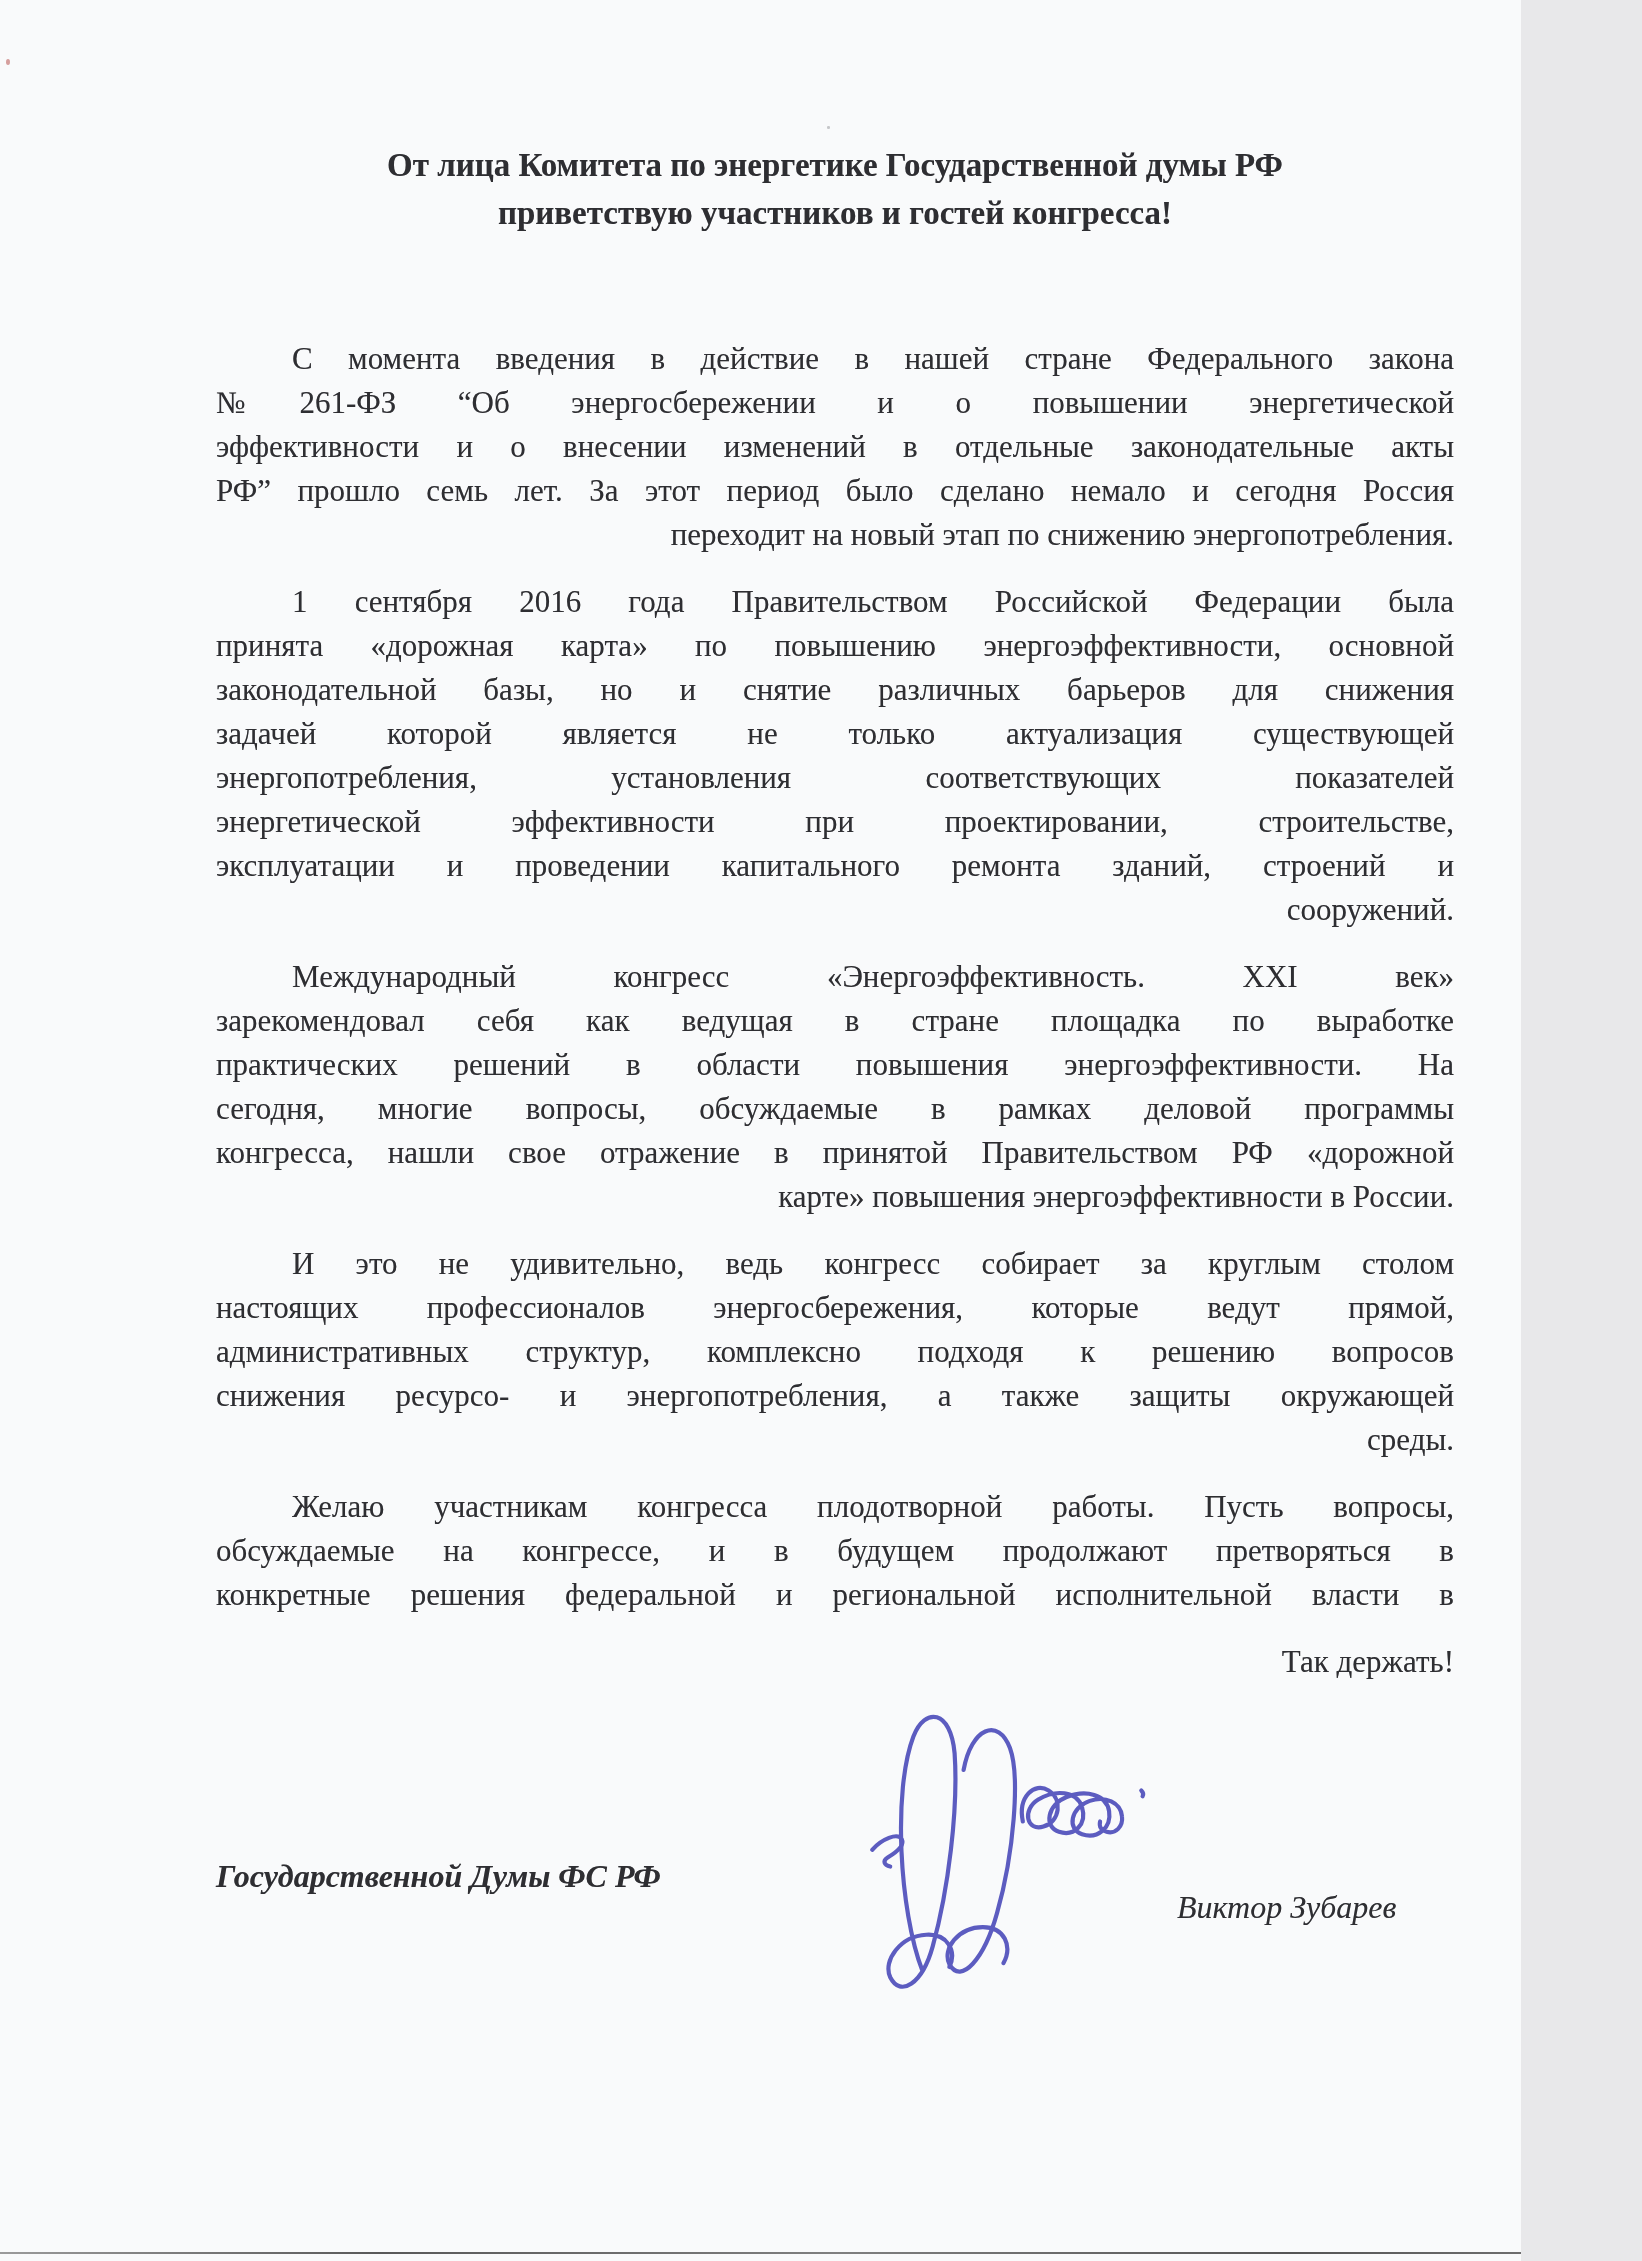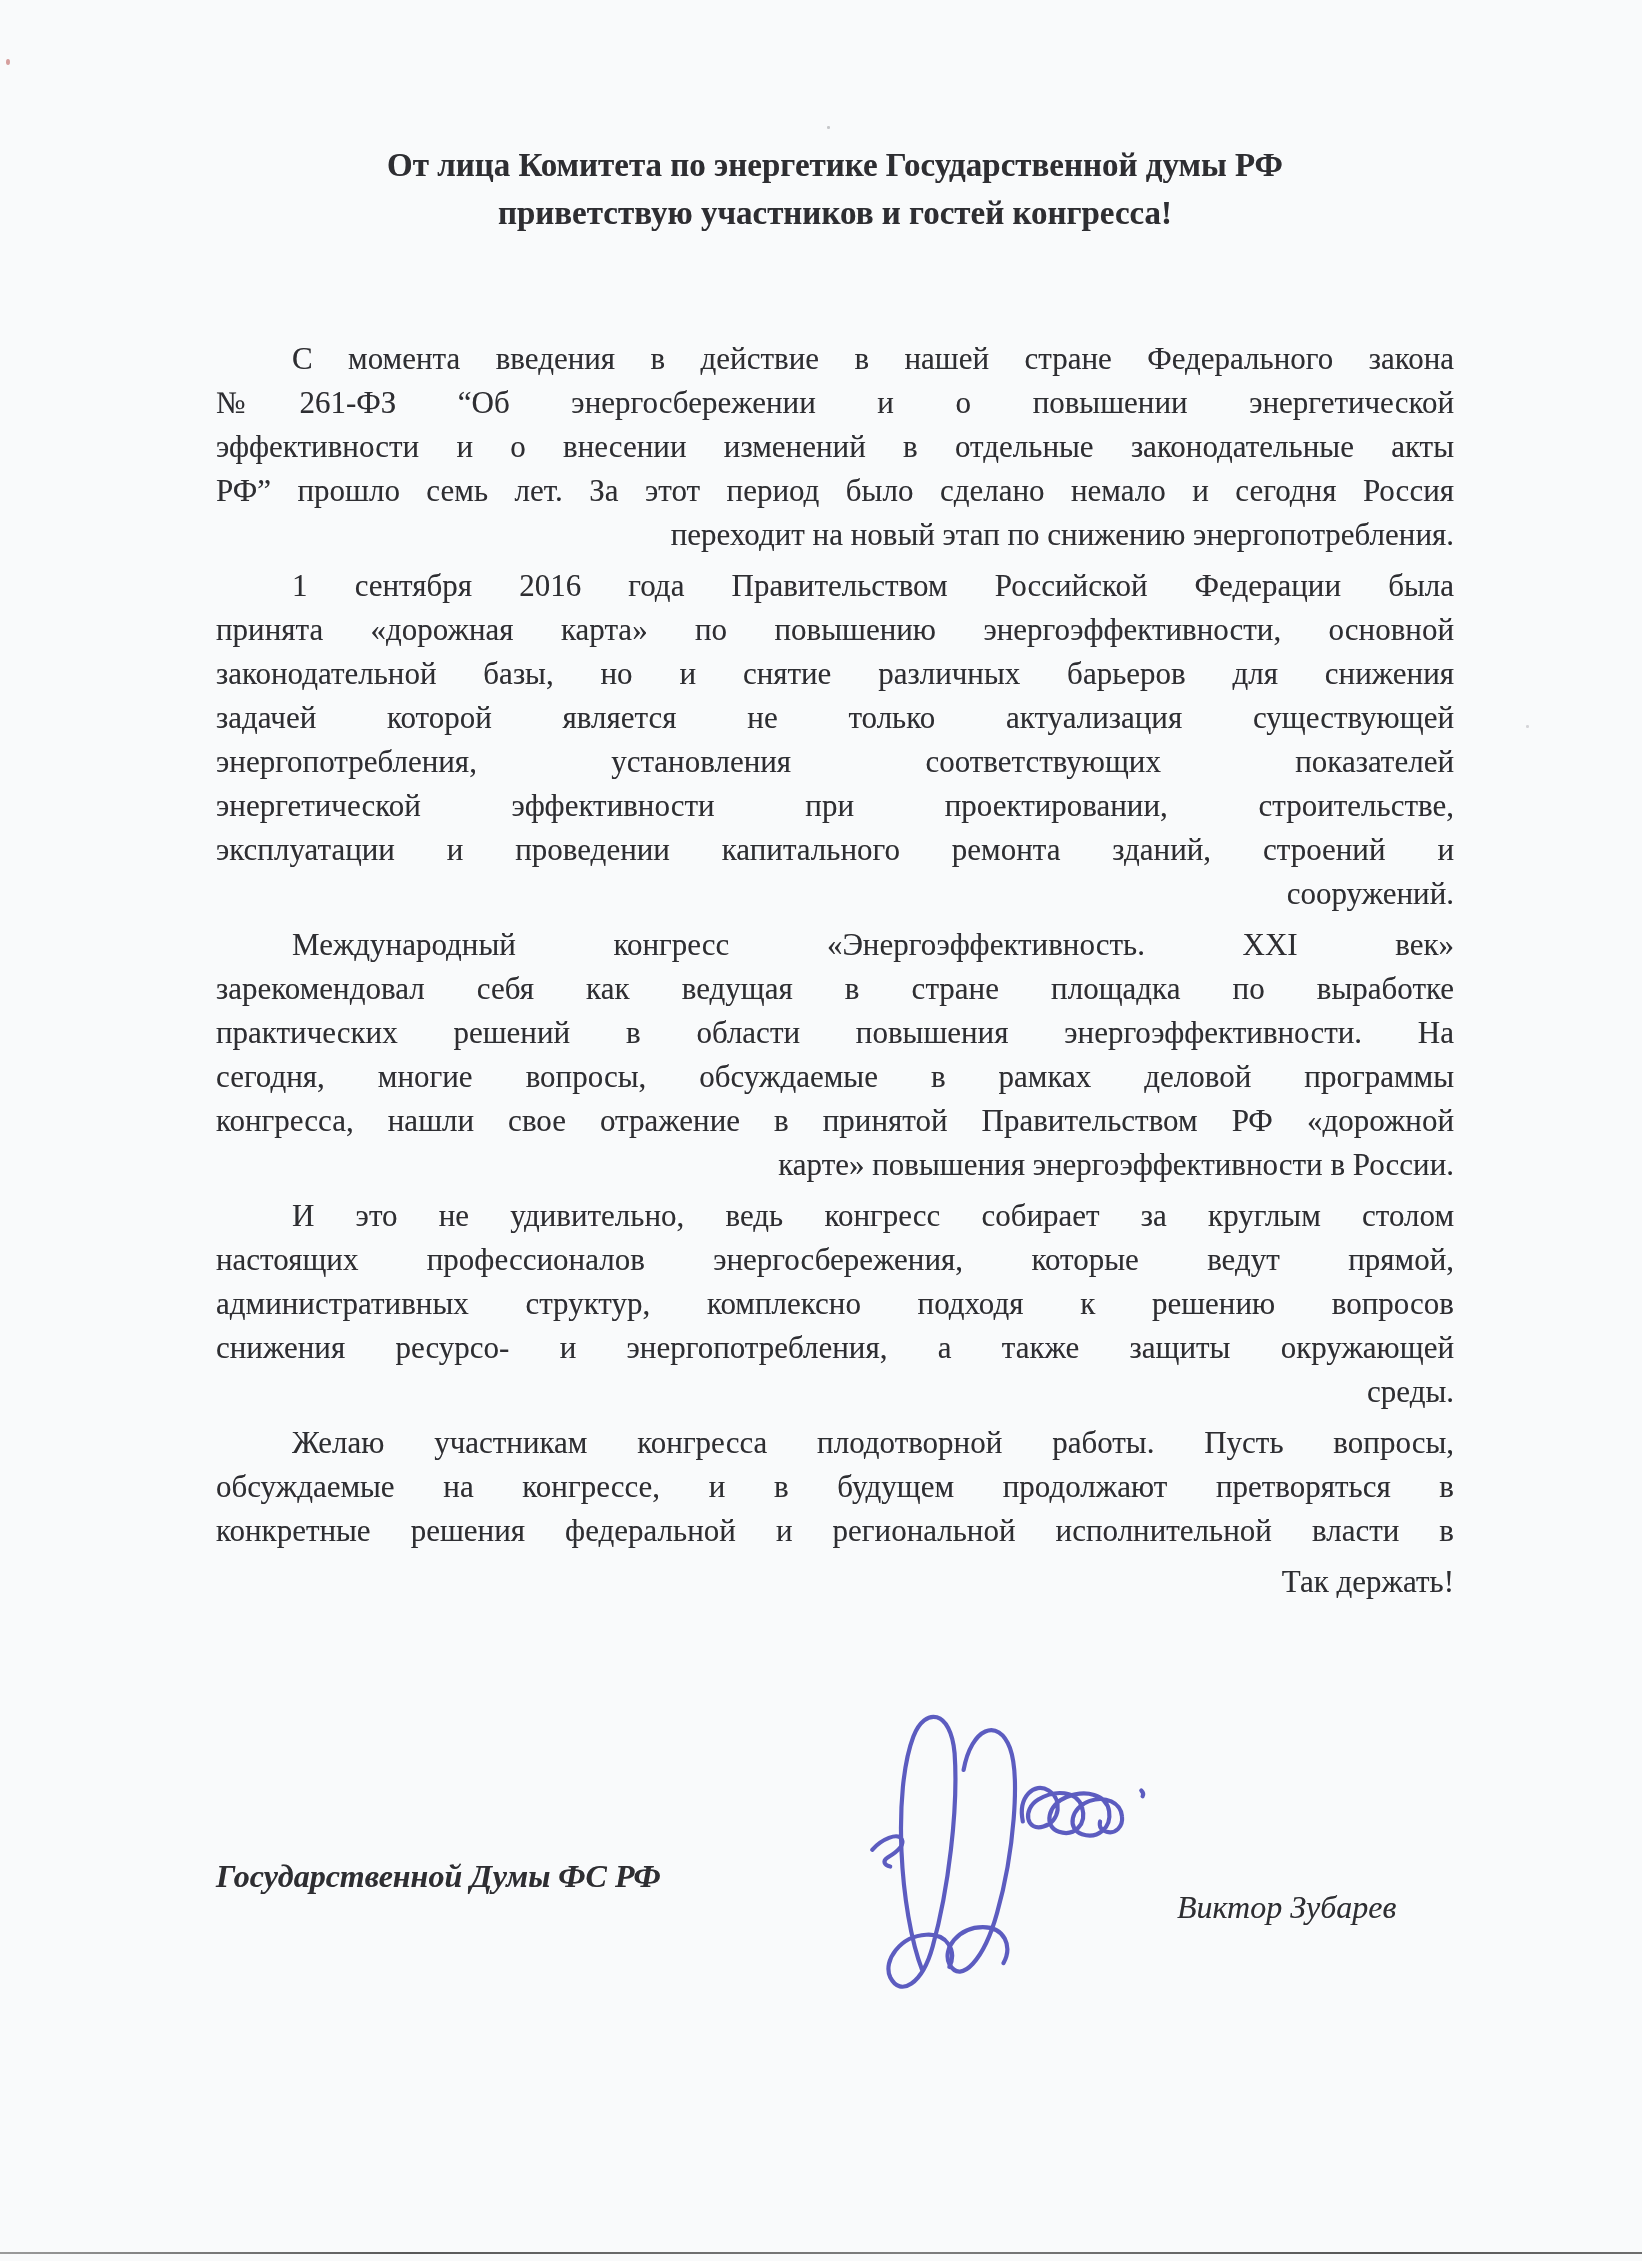--- a/index.html
+++ b/index.html
@@ -1,35 +1,35 @@
 <!DOCTYPE html>
 <html lang="ru" style="font-size:10.3px"><head>
 <meta charset="utf-8">
 <style>
   html,body { margin:0; padding:0; background:#e8e8ea; }
   .page {
     position:relative;
-    width:1642px; height:2261px;
+    width:1521px; height:2261px;
     background:#f9fafb;
     overflow:hidden;
     font-family:"Liberation Serif","DejaVu Serif",serif;
     color:#2e2e32;
   }
   .doc {
     position:absolute; left:216px; top:0; width:1238px;
     font-size:31px; line-height:44px;
     text-shadow:0 0 0.6px rgba(45,45,50,.35);
   }
   .title {
     margin-top:141px;
     text-align:center;
     font-weight:700;
     font-size:33px; line-height:48px;
   }
-  .para { margin-top:7px; }
+  .para { margin-top:23px; }
   .para.lead { margin-top:100px; }
   .para .line { text-align:justify; text-align-last:justify; }
   .para .line.first { text-indent:76px; }
   .para .line.last { text-align-last:auto; text-align:right; }
   .signoff-role {
     position:absolute; left:216px; top:1856px;
     font-style:italic; font-weight:700;
     font-size:32px; line-height:41px;
     text-shadow:0 0 0.6px rgba(45,45,50,.35);
   }

